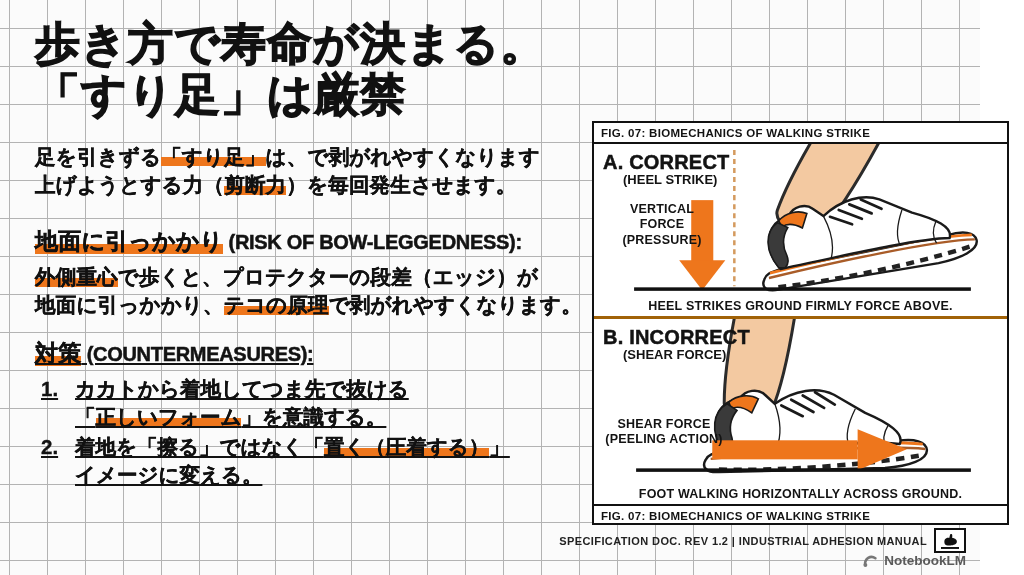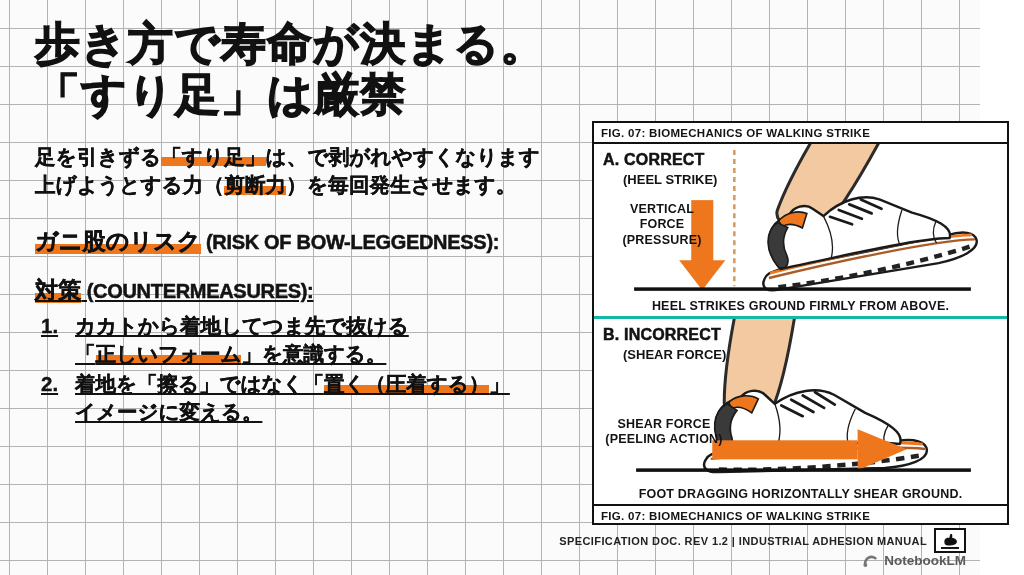--- a/index.html
+++ b/index.html
@@ -29,22 +29,22 @@
   .li .num{width:34px;flex:none;padding-left:6px;}
   
   .fig{position:absolute;left:592px;top:121px;width:417px;height:404px;background:#fff;
        border:2.5px solid #111;box-sizing:border-box;}
   .fig-bar{height:21px;font-size:11.5px;font-weight:800;letter-spacing:.3px;
            padding:4px 4px 0 7px;box-sizing:border-box;}
   .fig-bar.top{border-bottom:2.5px solid #111;}
   .fig-bar.bot{border-top:2.5px solid #111;}
   .panel{position:relative;}
   .panel-a{height:172px;}
-  .panel-b{height:185px;border-top:3px solid #14b8a6;padding-left:46px;}
-  .p-label{position:absolute;left:9px;top:7px;font-size:16px;font-weight:800;
+  .panel-b{height:185px;border-top:3px solid #a16207;padding-left:46px;}
+  .p-label{position:absolute;left:9px;top:7px;font-size:20px;font-weight:800;
            letter-spacing:.2px;-webkit-text-stroke:.5px #111;}
   .p-sub{position:absolute;left:29px;top:28px;font-size:13px;font-weight:800;}
   .force{position:absolute;font-size:12.5px;font-weight:800;line-height:1.22;
          text-align:center;letter-spacing:.2px;}
   .force-a{left:18px;top:58px;width:100px;}
   .force-b{left:4px;top:98px;width:132px;}
   .caption{position:absolute;left:0;right:0;bottom:3px;text-align:center;
            font-size:12.5px;font-weight:800;letter-spacing:.2px;}
   .ill{position:absolute;inset:0;}
   
@@ -94,21 +94,25 @@
     </div>
 
     <div class="sec s1">
       <div class="sec-body">
         <div class="body-line"><span>足を引きずる</span><span class="hl">「すり足」</span><span>は、で剥がれやすくなります</span></div>
         <div class="body-line"><span>上げようとする力（</span><span class="hl">剪断力</span><span>）を毎回発生させます。</span></div>
       </div>
     </div>
 
     <div class="sec s2">
-      <div class="sec-head"><span class="hl">ガニ股のリスク</span><span class="en"> (RISK OF BOW-LEGGEDNESS):</span></div>
+      <div class="sec-head"><span class="hl">地面に引っかかり</span><span class="en"> (RISK OF BOW-LEGGEDNESS):</span></div>
+      <div class="sec-body">
+        <div class="body-line"><span class="hl">外側重心</span><span>で歩くと、プロテクターの段差（エッジ）が</span></div>
+        <div class="body-line"><span>地面に引っかかり、</span><span class="hl">テコの原理</span><span>で剥がれやすくなります。</span></div>
+      </div>
     </div>
 
     <div class="sec s3">
       <div class="sec-head"><span class="hl">対策</span><span class="en"> (COUNTERMEASURES):</span></div>
       <div class="sec-body">
         <div class="li">
           <span class="num">1.</span>
           <span><span>カカトから着地してつま先で抜ける</span><br>
             <span>「</span><span class="hl">正しいフォーム</span><span>」を意識する。</span></span>
         </div>
@@ -139,21 +143,21 @@
         </g>
         <rect x="40" y="143" width="336" height="3.5" fill="#111"></rect>
       </svg>
       <div class="p-label">A. CORRECT</div>
       <div class="p-sub">(HEEL STRIKE)</div>
       <div class="force force-a">
         <div>VERTICAL</div>
         <div>FORCE</div>
         <div>(PRESSURE)</div>
       </div>
-      <div class="caption">HEEL STRIKES GROUND FIRMLY FROM ABOVE.</div>
+      <div class="caption">HEEL STRIKES GROUND FIRMLY FORCE ABOVE.</div>
     </div>
 
     <div class="panel panel-b">
       <svg class="ill" viewBox="0 0 412 181">
         <g transform="translate(152,80) rotate(10)">
             <use href="#leg"></use>
           </g>
         <g transform="translate(100,60) scale(0.82)">
             <use href="#sneaker"></use>
           </g>
@@ -162,21 +166,21 @@
           <polygon points="263,110 263,151 312,130"></polygon>
         </g>
         <rect x="42" y="149" width="334" height="3.5" fill="#111"></rect>
       </svg>
       <div class="p-label">B. INCORRECT</div>
       <div class="p-sub">(SHEAR FORCE)</div>
       <div class="force force-b">
         <div>SHEAR FORCE</div>
         <div>(PEELING ACTION)</div>
       </div>
-      <div class="caption">FOOT DRAGGING HORIZONTALLY SHEAR GROUND.</div>
+      <div class="caption">FOOT WALKING HORIZONTALLY ACROSS GROUND.</div>
     </div>
 
     <div class="fig-bar bot">FIG. 07: BIOMECHANICS OF WALKING STRIKE</div>
   </div>
 
   <div class="spec">
     <span class="spec-text">SPECIFICATION DOC. REV 1.2 | INDUSTRIAL ADHESION MANUAL</span>
     <span class="spec-stamp">
       <svg width="24" height="18" viewBox="0 0 30 24">
         <path d="M8,16 C6,10 10,7 14,8 L15,4 C15,2 18,2 18,4 L18,8 C22,8 25,11 24,14 C23,17 18,18 14,18 C11,18 9,17.5 8,16 Z" fill="#111"></path>

